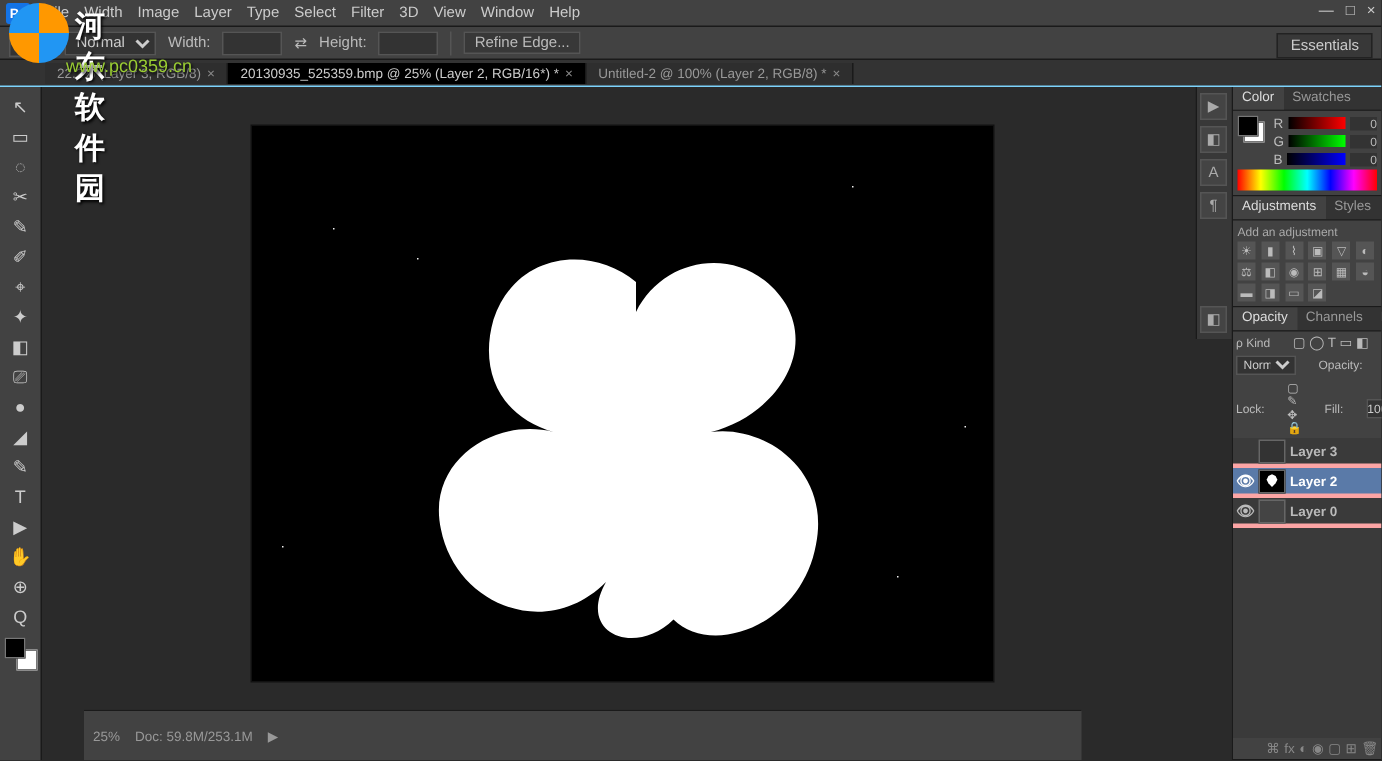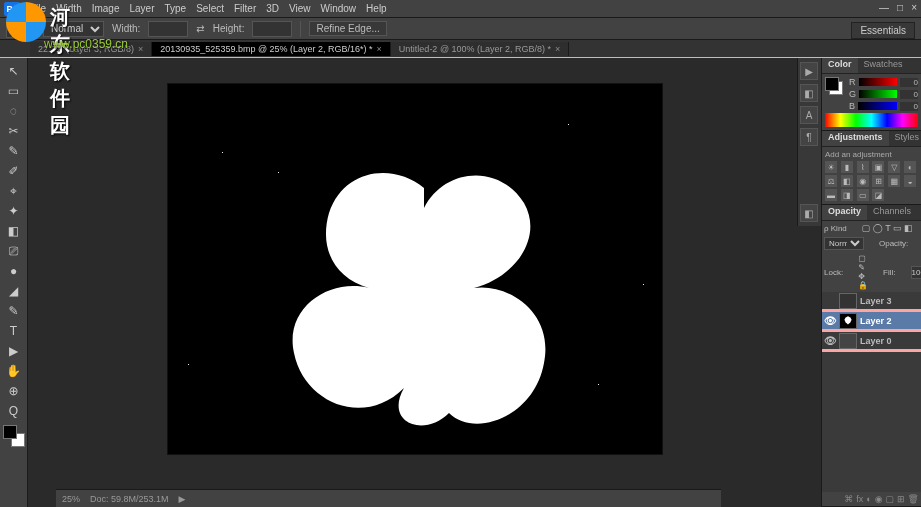--- a/index.html
+++ b/index.html
@@ -37,29 +37,29 @@
 .toolbar .colors { margin-top: 4px; position: relative; width: 22px; height: 22px; margin-left: auto; margin-right: auto; }
 .toolbar .fg { position: absolute; top: 0; left: 0; width: 14px; height: 14px; background: #000; border: 1px solid #777; }
 .toolbar .bg { position: absolute; bottom: 0; right: 0; width: 14px; height: 14px; background: #fff; border: 1px solid #777; }
 
 .canvas-area { flex: 1; background: #2a2a2a; position: relative; overflow: hidden; }
 .canvas { position: absolute; top: 26px; left: 140px; width: 494px; height: 370px; background: #000; box-shadow: 0 0 0 1px #111; }
 .flower { position: absolute; top: 74px; left: 106px; width: 300px; height: 280px; }
 .flower svg { width: 100%; height: 100%; }
 .speck { position: absolute; width: 1px; height: 1px; background: #eee; }
 
-.statusbar { position: absolute; bottom: 0; left: 28px; right: 100px; height: 18px; background: #424242; border-top: 1px solid #1a1a1a; display: flex; align-items: center; padding: 0 6px; gap: 10px; font-size: 9px; color: #999; }
+.statusbar { position: absolute; bottom: 0; left: 28px; right: 100px; height: 34px; background: #424242; border-top: 1px solid #1a1a1a; display: flex; align-items: center; padding: 0 6px; gap: 10px; font-size: 9px; color: #999; }
 
 
 .right-dock { width: 100px; background: #424242; border-left: 1px solid #1a1a1a; display: flex; flex-direction: column; }
 
 .panel { border-bottom: 1px solid #1a1a1a; }
 .panel-tabs { display: flex; height: 16px; background: #333; border-bottom: 1px solid #222; }
 .panel-tab { padding: 1px 6px; font-size: 9px; color: #999; }
-.panel-tab.active { background: #424242; color: #ddd; font-weight: bold; }
+.panel-tab.active { background: #424242; color: #ddd; }
 .panel-body { padding: 3px; font-size: 9px; }
 
 .color-panel .swatch { width: 14px; height: 14px; background: #000; border: 1px solid #777; display: inline-block; }
 .color-sliders { display: flex; flex-direction: column; gap: 2px; }
 .color-sliders .row { display: flex; align-items: center; gap: 3px; }
 .color-sliders .track { flex: 1; height: 8px; }
 .color-sliders .track.r { background: linear-gradient(to right, #000, #f00); }
 .color-sliders .track.g { background: linear-gradient(to right, #000, #0f0); }
 .color-sliders .track.b { background: linear-gradient(to right, #000, #00f); }
 .color-sliders .val { width: 18px; font-size: 8px; text-align: right; background: #333; }

